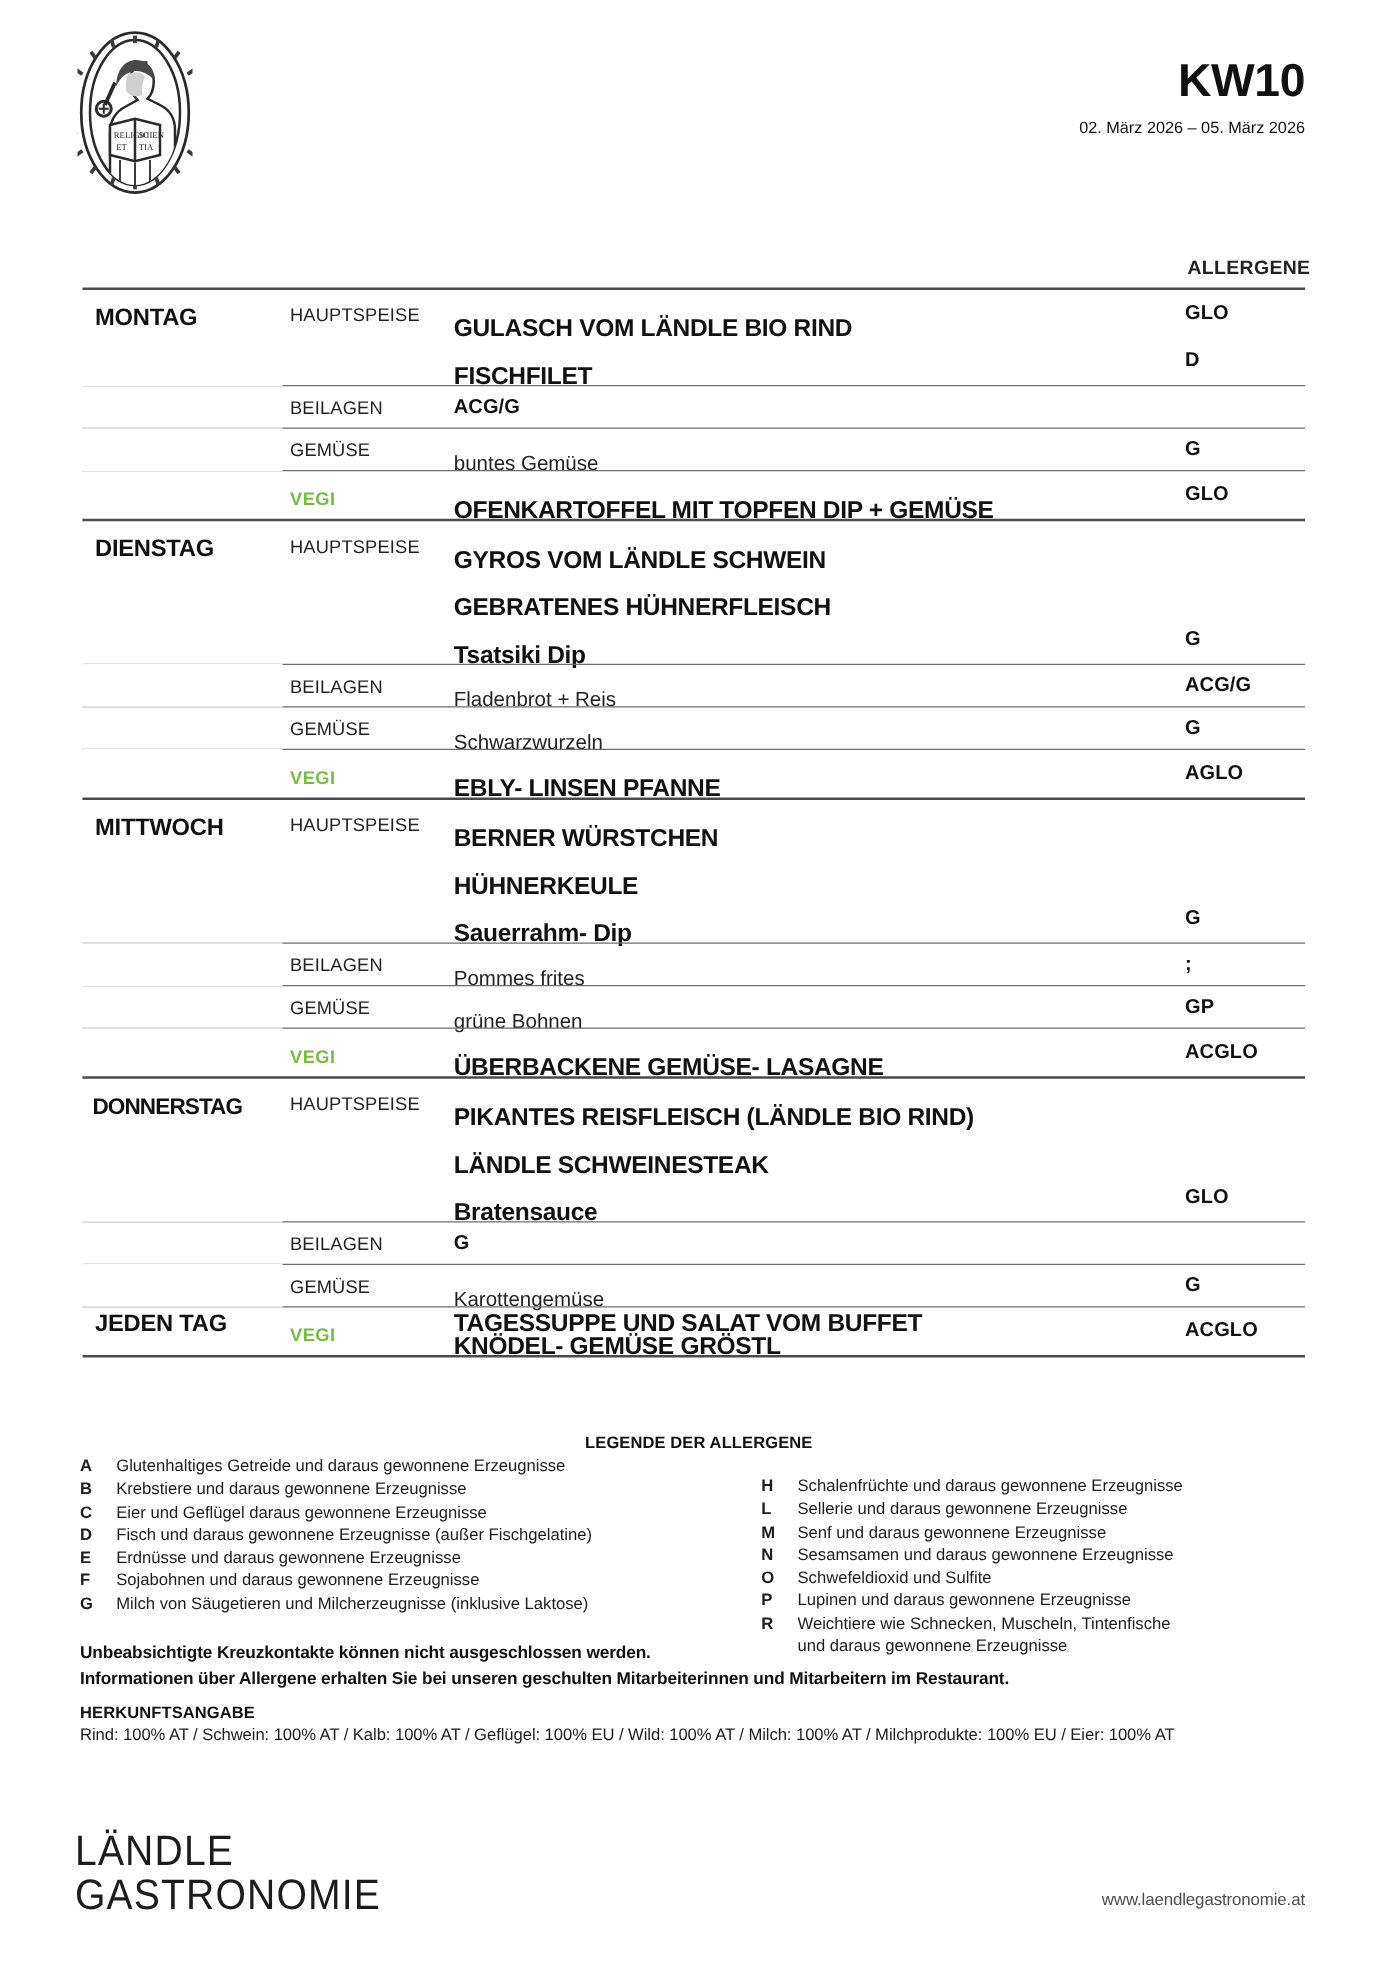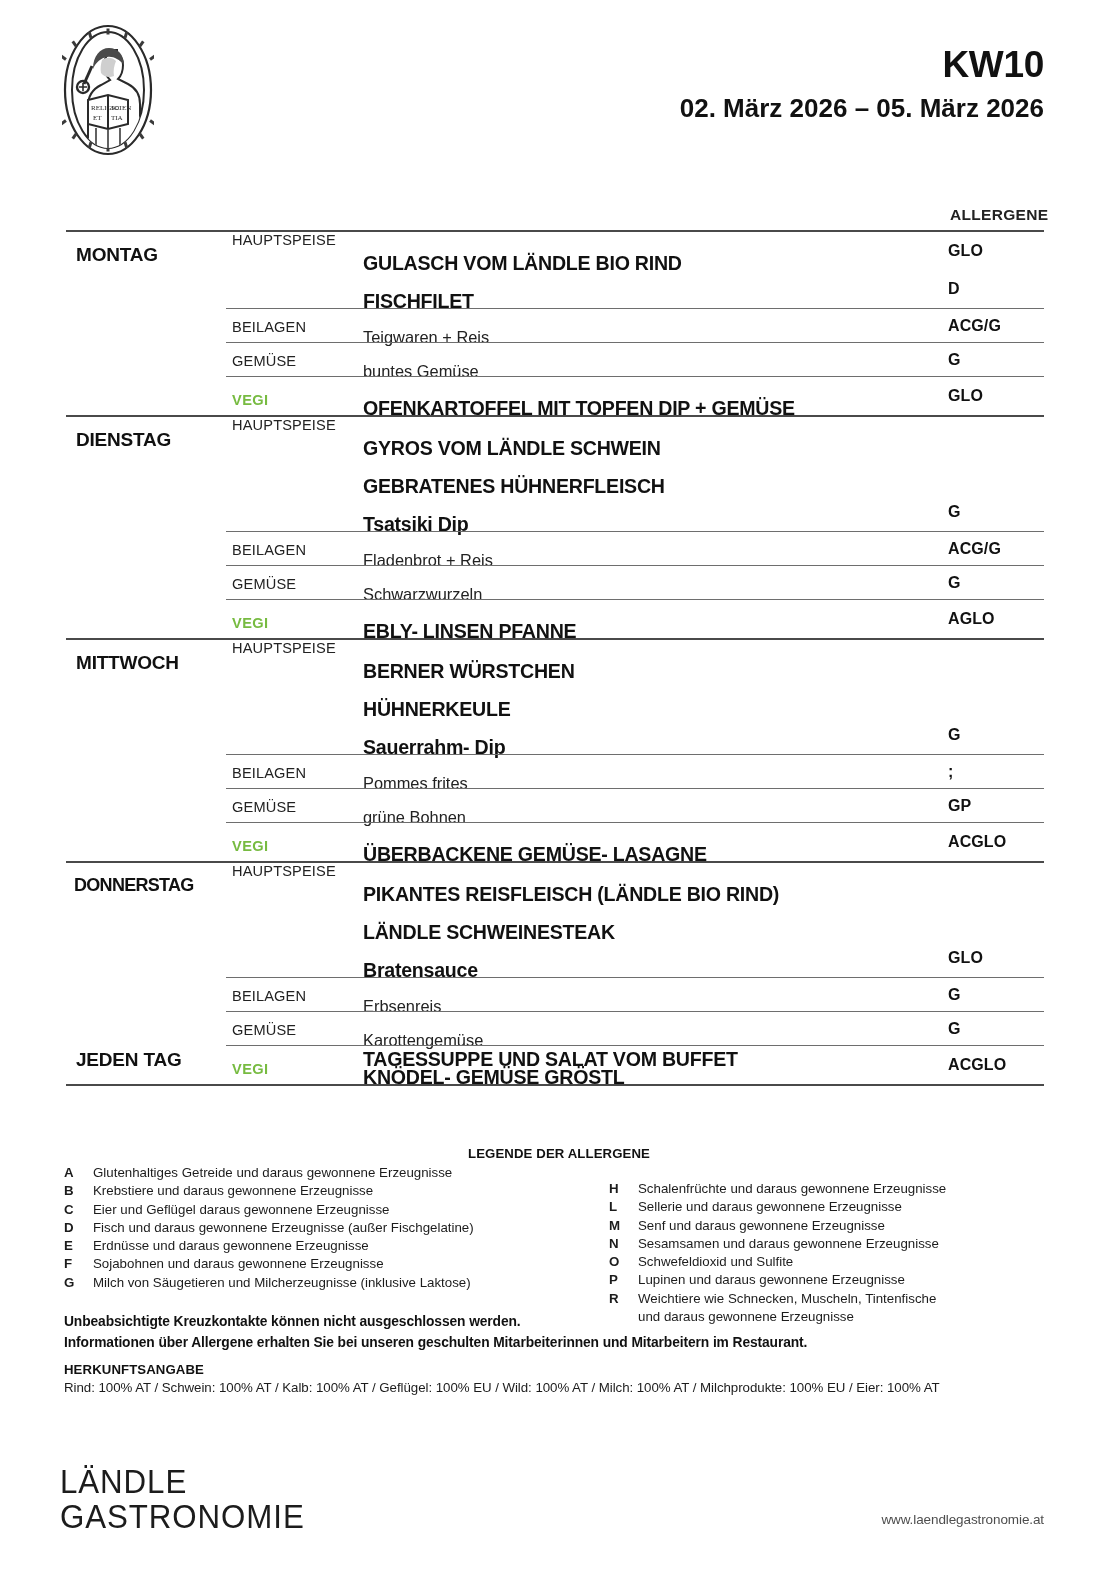--- a/index.html
+++ b/index.html
@@ -62,22 +62,22 @@
   }
   .week-block .kw {
     font-size: 37px;
     font-weight: bold;
     letter-spacing: -0.3px;
     line-height: 1;
     color: #111;
   }
   .week-block .range {
     margin-top: 12px;
-    font-size: 26px;
-    font-weight: bold;
+    font-size: 13px;
+    font-weight: normal;
     color: #111;
     line-height: 1;
     white-space: nowrap;
   }
 
   
   .menu {
     position: absolute;
     left: 66px;
     top: 206px;
@@ -139,20 +139,21 @@
     font-size: 14.6px;
     color: #222;
     letter-spacing: 0.15px;
     display: flex;
     align-items: flex-end;
     padding-bottom: 7px;
     white-space: nowrap;
   }
   .c-cat.top {
     align-items: flex-start;
+    padding-top: 13px;
   }
   .c-cat.vegi {
     color: #77bb41;
     font-weight: bold;
     font-size: 14.6px;
     letter-spacing: 0.4px;
   }
 
   .c-dish {
     flex: 1 1 auto;
@@ -436,23 +437,20 @@
           <div class="c-day"></div>
           <div class="c-cat"></div>
           <div class="c-dish">
             <div class="txt dish-strong">FISCHFILET</div>
           </div>
           <div class="c-all">D</div>
         </div>
         <div class="row sep line-h">
           <div class="c-day"></div>
           <div class="c-cat">BEILAGEN</div>
-          <div class="c-dish">
-            <div class="txt dish-plain">Teigwaren + Reis</div>
-          </div>
           <div class="c-all bottomish">ACG/G</div>
         </div>
         <div class="row sep line-h">
           <div class="c-day"></div>
           <div class="c-cat">GEMÜSE</div>
           <div class="c-dish">
             <div class="txt dish-plain">buntes Gemüse</div>
           </div>
           <div class="c-all bottomish">G</div>
         </div>
@@ -586,23 +584,20 @@
           <div class="c-day narrow"></div>
           <div class="c-cat"></div>
           <div class="c-dish">
             <div class="txt dish-strong">Bratensauce</div>
           </div>
           <div class="c-all">GLO</div>
         </div>
         <div class="row sep line-h">
           <div class="c-day narrow"></div>
           <div class="c-cat">BEILAGEN</div>
-          <div class="c-dish">
-            <div class="txt dish-plain">Erbsenreis</div>
-          </div>
           <div class="c-all bottomish">G</div>
         </div>
         <div class="row sep line-h">
           <div class="c-day narrow"></div>
           <div class="c-cat">GEMÜSE</div>
           <div class="c-dish">
             <div class="txt dish-plain">Karottengemüse</div>
           </div>
           <div class="c-all bottomish">G</div>
         </div>

